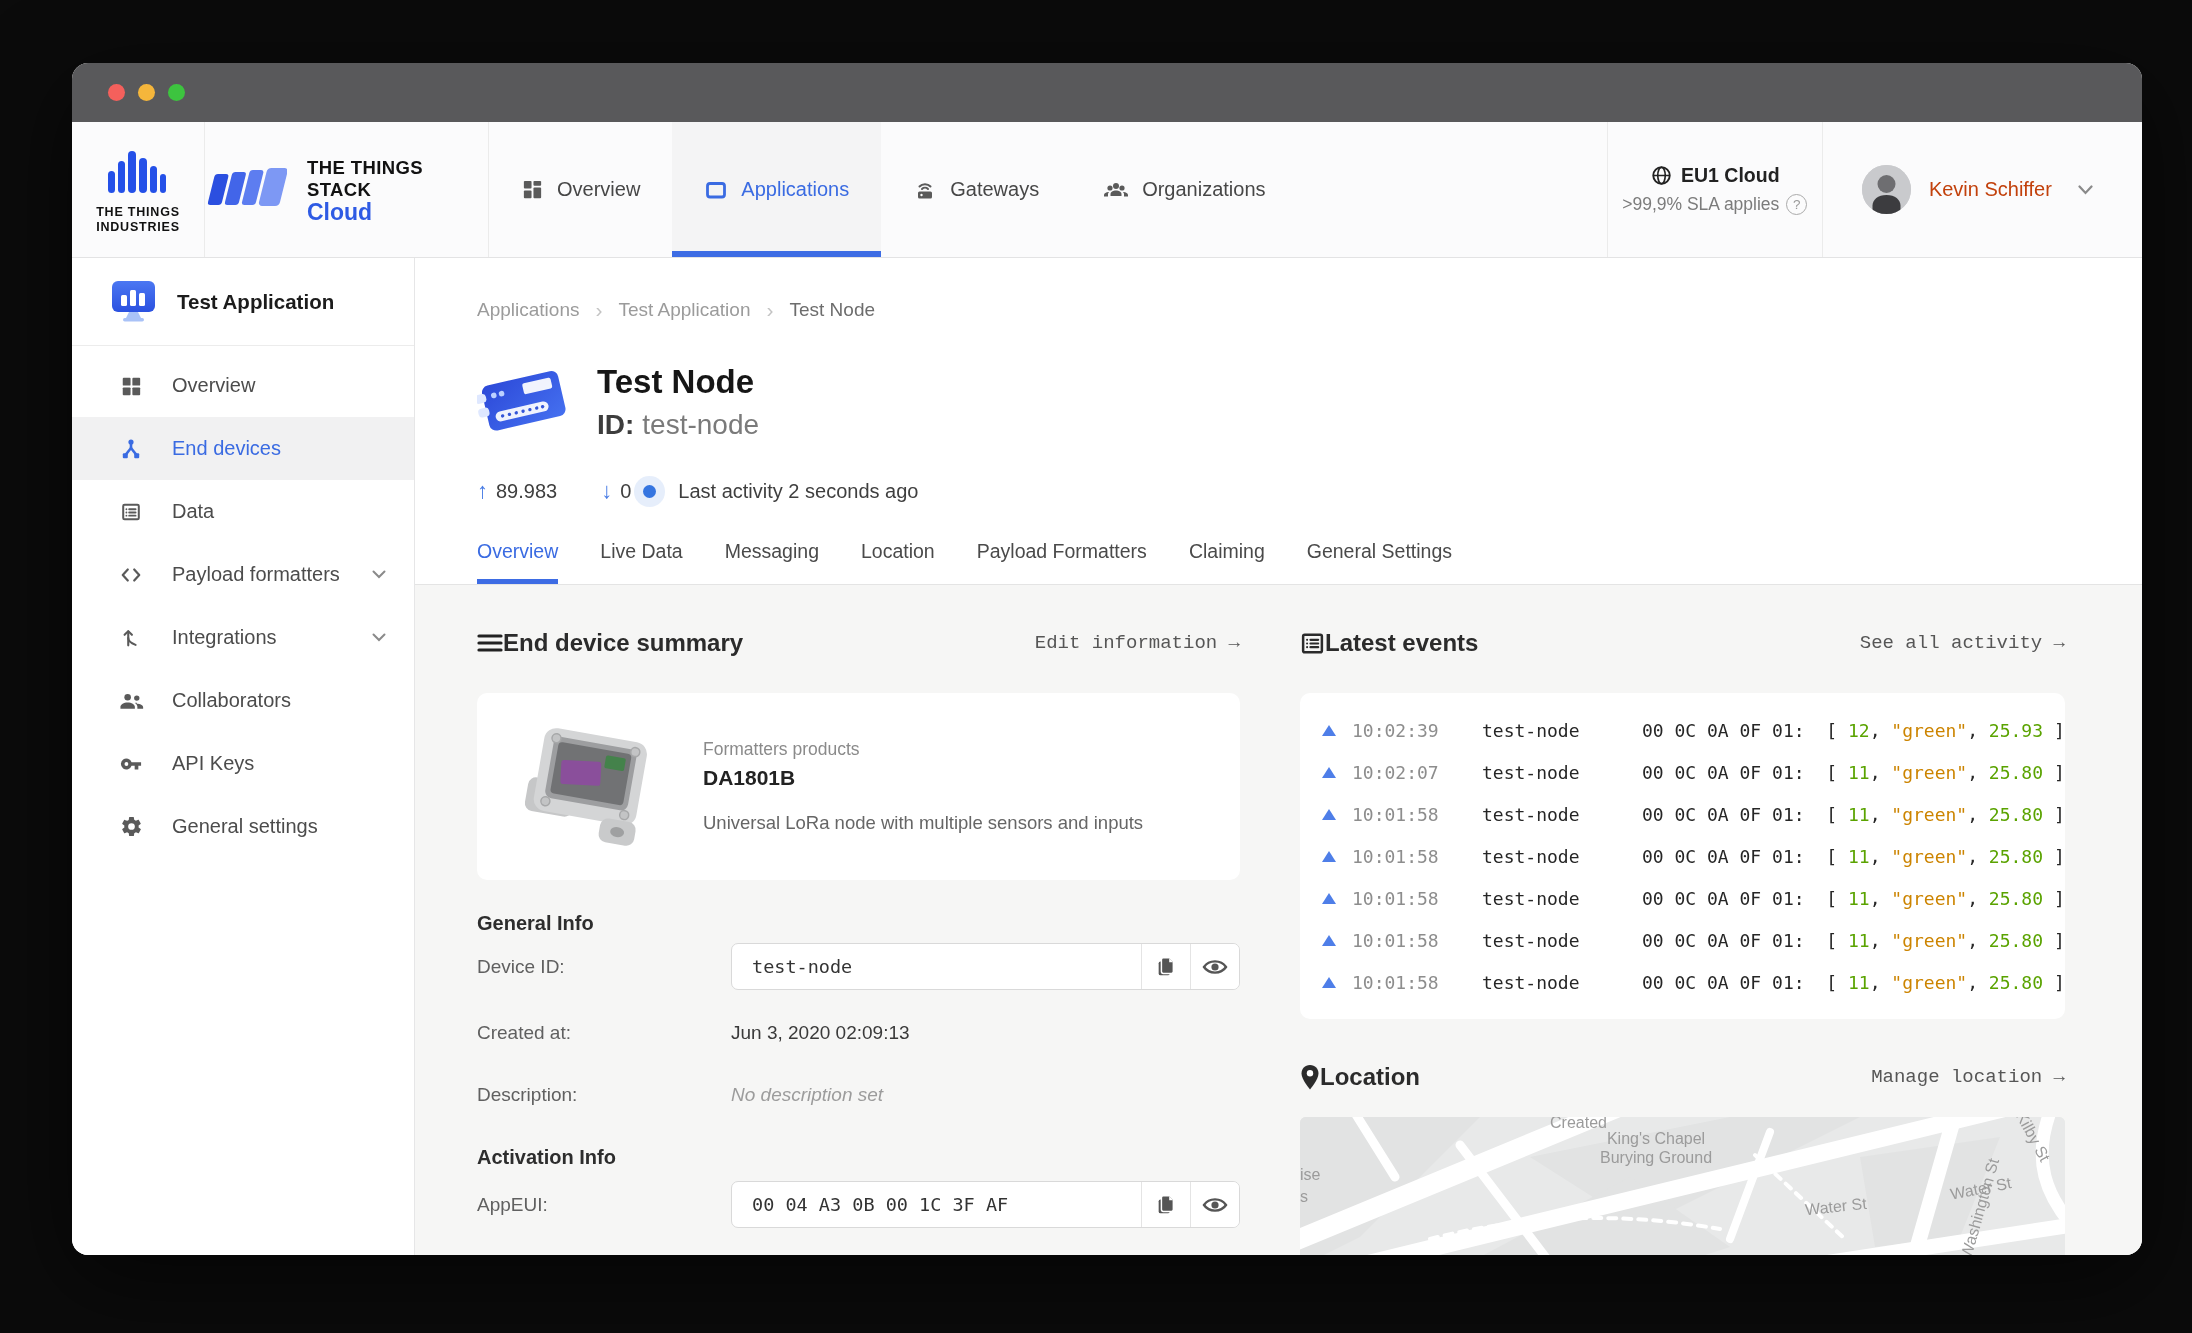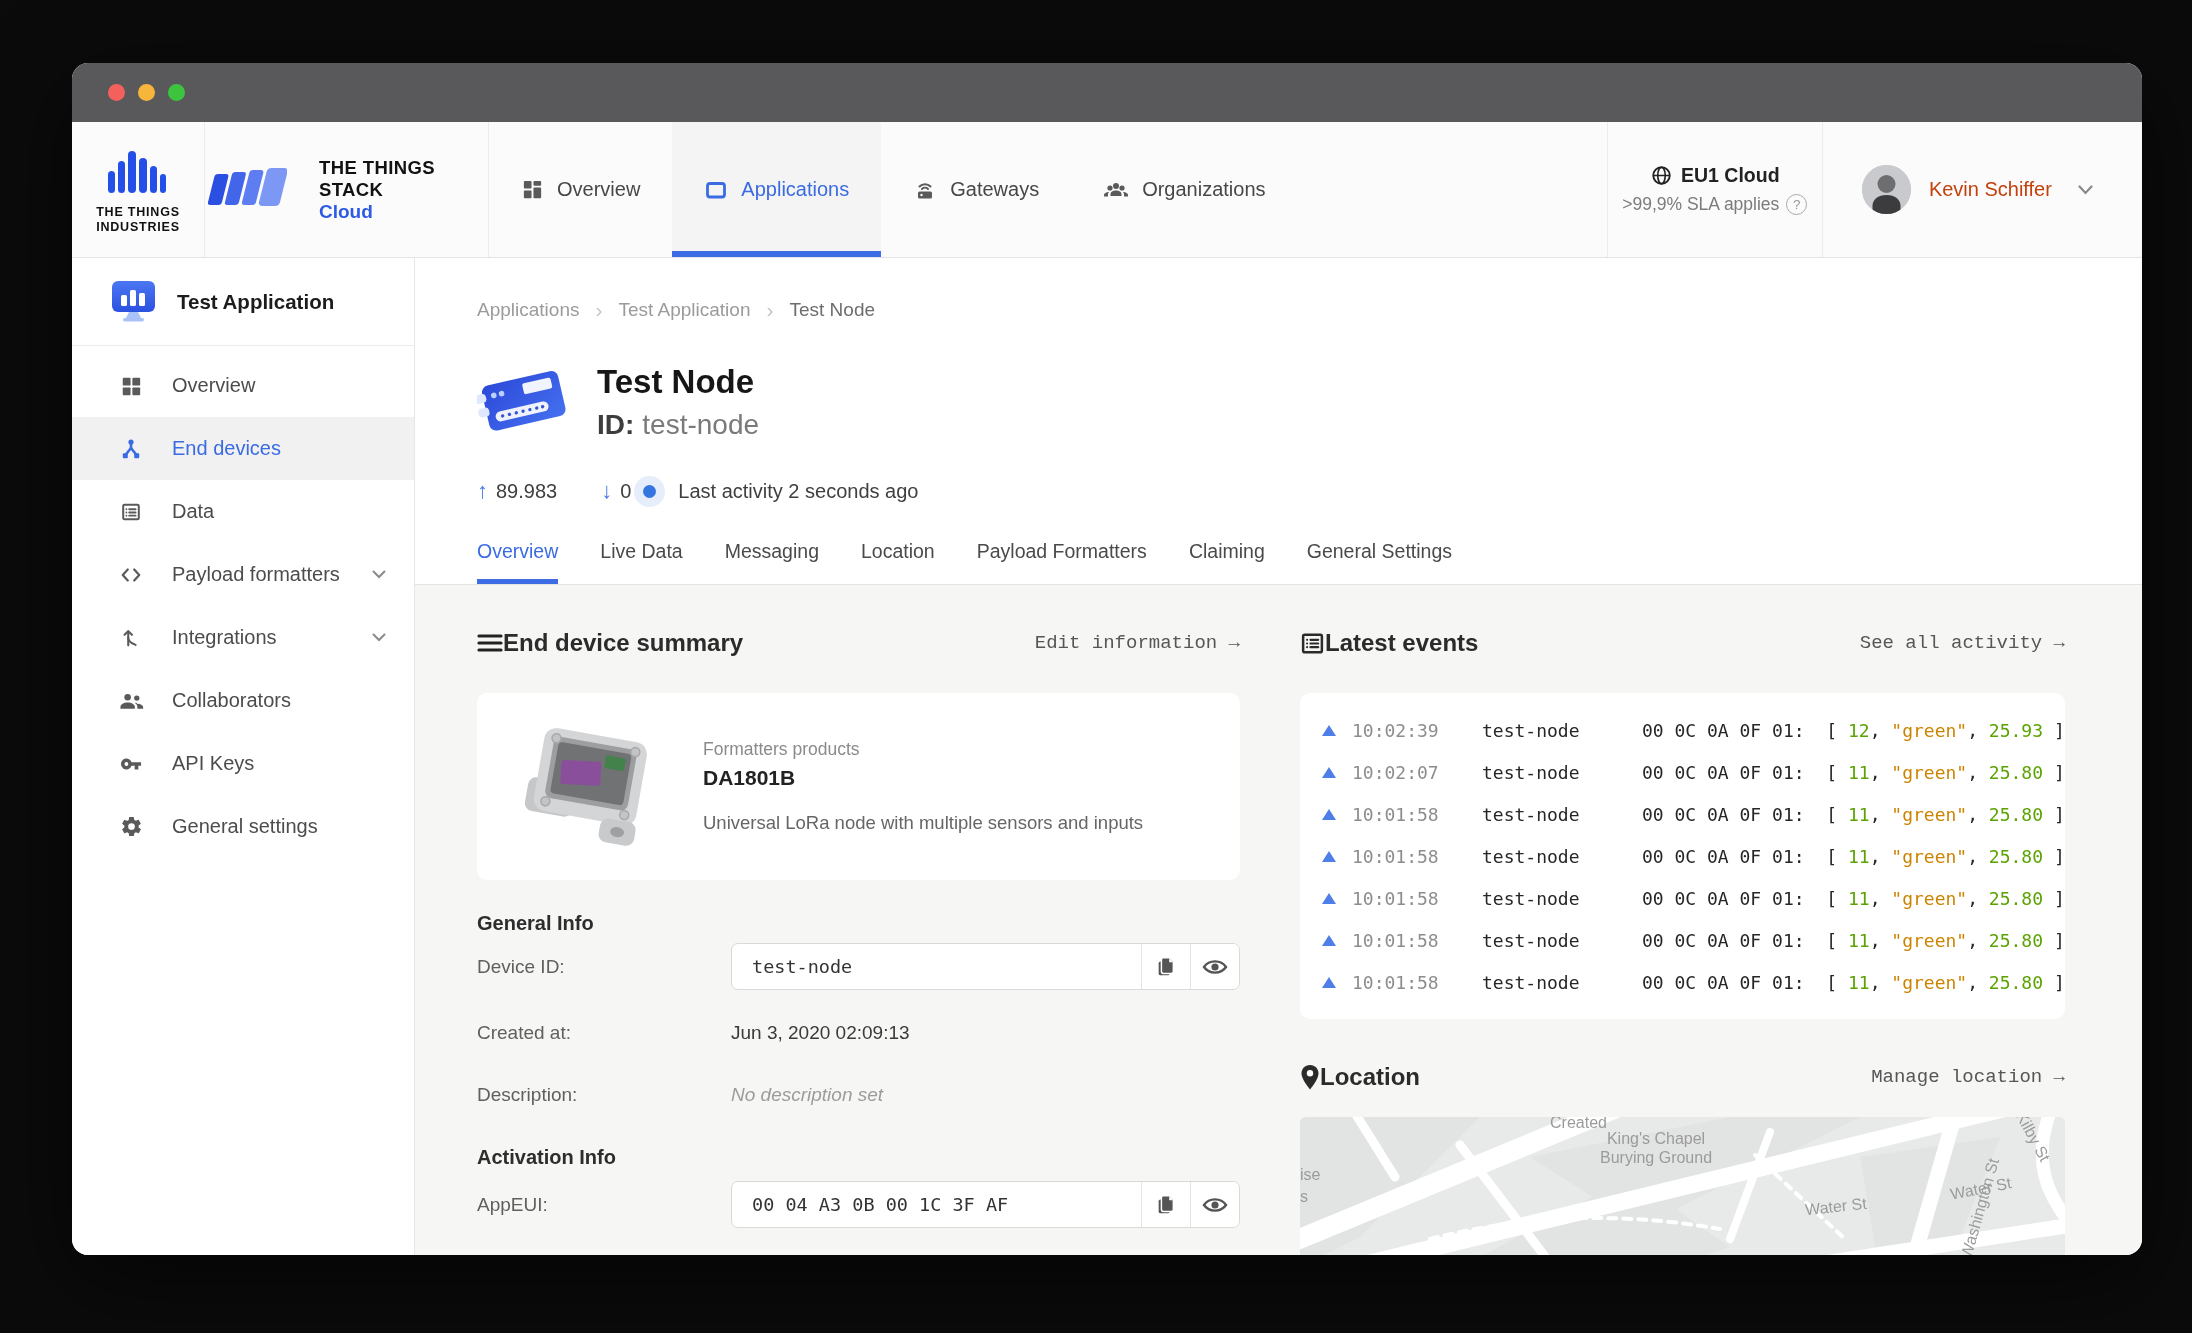--- a/index.html
+++ b/index.html
@@ -11,24 +11,24 @@
   
   .titlebar { height:59px; background:#59595b; display:flex; align-items:center; padding-left:36px; }
   .tl-dot { width:17px; height:17px; border-radius:50%; margin-right:13px; }
   .tl-close { background:#f4605c; } .tl-min { background:#f5b63b; } .tl-zoom { background:#3dc43f; }
 
   
   .navbar { height:136px; background:#fbfbfc; border-bottom:1px solid #e3e3e4; display:flex; align-items:stretch; }
   .nav-cell { display:flex; align-items:center; }
   .logo-tti { width:133px; border-right:1px solid #ebebeb; flex-direction:column; justify-content:center; gap:6px; }
   .tti-text { font-size:12.5px; font-weight:700; color:#111; letter-spacing:.8px; line-height:15px; text-align:center; }
-  .logo-tts { width:284px; border-right:1px solid #ebebeb; justify-content:flex-start; gap:32px; }
+  .logo-tts { width:284px; border-right:1px solid #ebebeb; justify-content:flex-start; gap:20px; }
   .tts-text { display:flex; flex-direction:column; line-height:22px; }
   .tts-title { font-size:18.5px; font-weight:800; color:#121212; letter-spacing:.4px; }
-  .tts-sub { font-size:19px; font-weight:800; color:#2e5ae4; }
+  .tts-sub { font-size:23px; font-weight:800; color:#2e5ae4; }
   .nav-tab { padding:0 32px; gap:13px; font-size:20px; color:#474747; cursor:pointer; position:relative; }
   .nav-tab .ni { display:flex; }
   .nav-tab.active { background:#f4f4f5; color:#3a6be2; }
   .nav-tab.active::after { content:""; position:absolute; left:0; right:0; bottom:0; height:6px; background:#3d6ce4; }
   .nav-spacer { flex:1; }
   .nav-cluster { width:216px; border-left:1px solid #ebebeb; border-right:1px solid #ebebeb;
                  flex-direction:column; justify-content:center; gap:7px; }
   .cl-top { display:flex; align-items:center; gap:8px; font-size:19.5px; font-weight:700; color:#222; }
   .cl-bottom { display:flex; align-items:center; gap:7px; font-size:17.5px; color:#7b7b7b; }
   .q-badge { width:21px; height:21px; border:1.5px solid #aaa; border-radius:50%; color:#999; font-size:13.5px;

